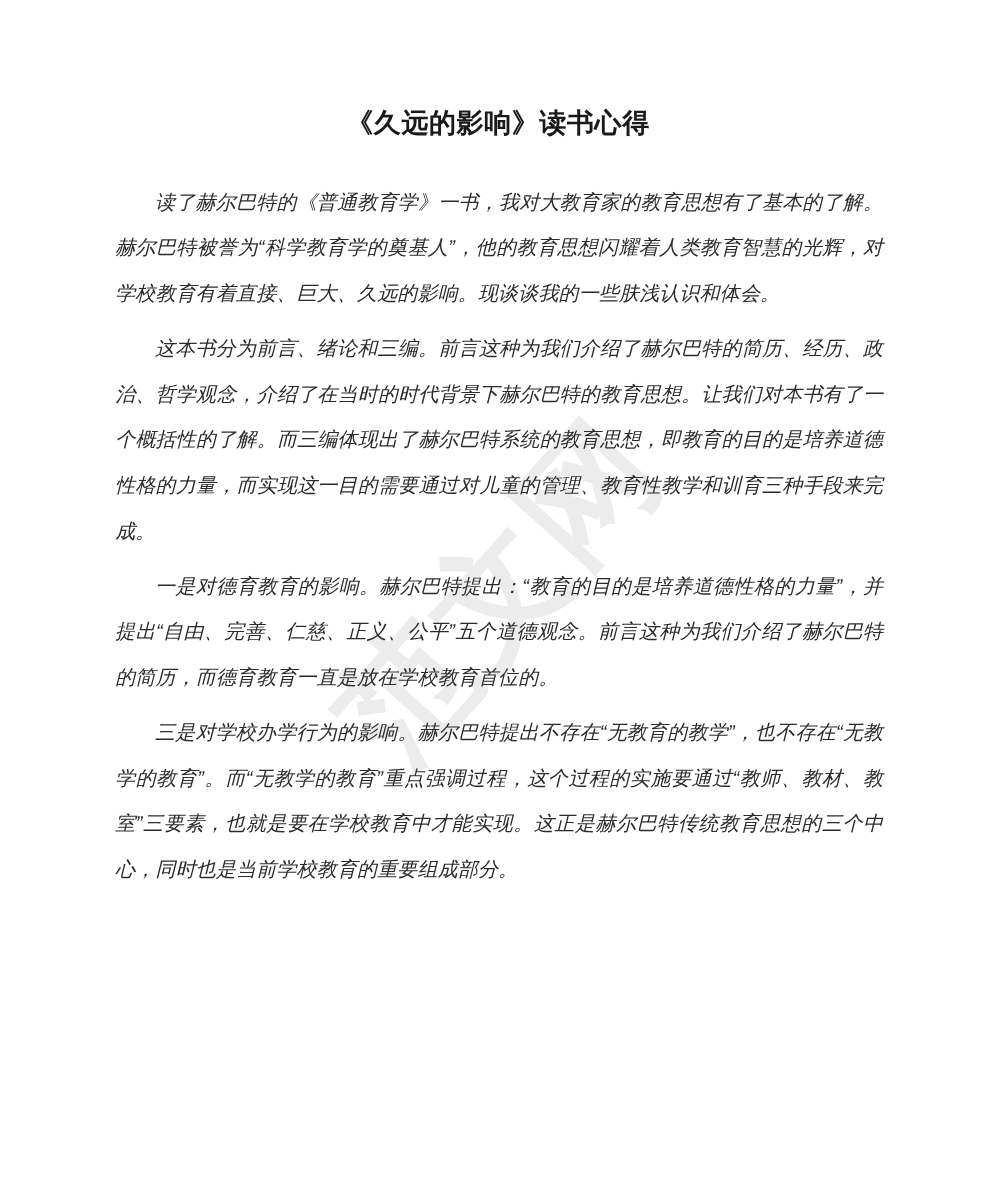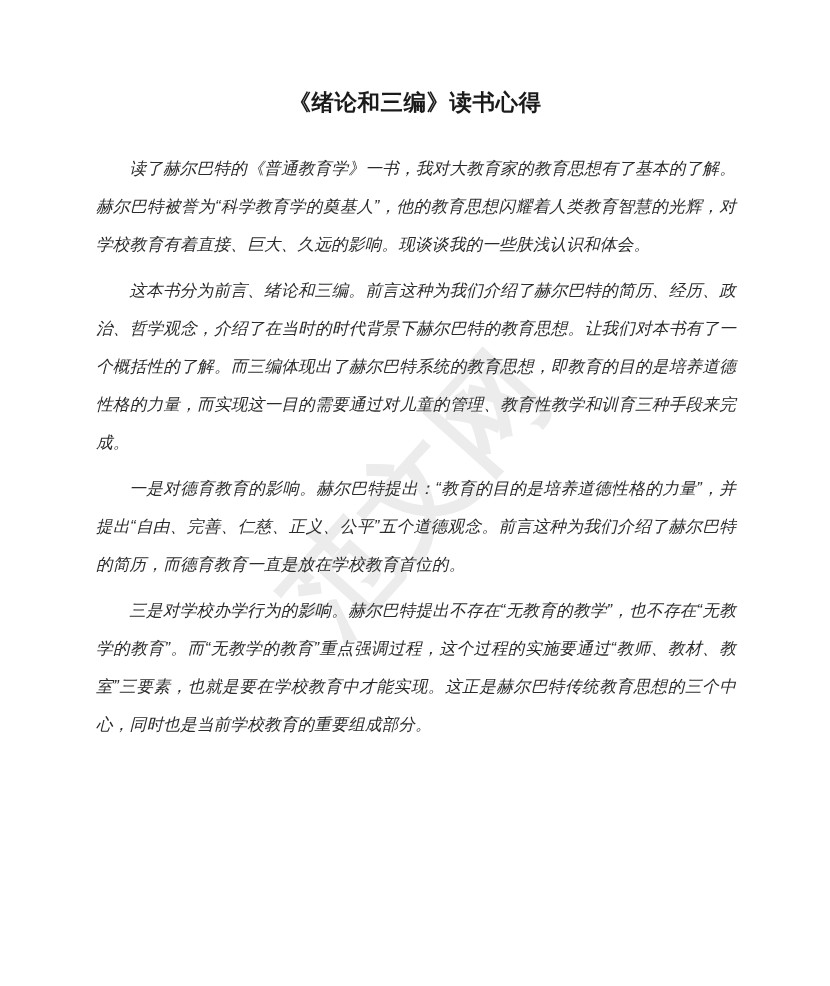--- a/index.html
+++ b/index.html
@@ -100,21 +100,21 @@
 <body>
 
 <div id="page">
 
   <div id="watermark-layer">
     <div class="watermark-text">范文网</div>
   </div>
 
   <div id="doc">
 
-    <div id="doc-title">《绪论和三编》读书心得</div>
+    <div id="doc-title">《久远的影响》读书心得</div>
 
     <div id="body-text">
       <p class="para">读了赫尔巴特的《普通教育学》一书，我对大教育家的教育思想有了基本的了解。赫尔巴特被誉为“科学教育学的奠基人”，他的教育思想闪耀着人类教育智慧的光辉，对学校教育有着直接、巨大、久远的影响。现谈谈我的一些肤浅认识和体会。</p>
       <p class="para">这本书分为前言、绪论和三编。前言这种为我们介绍了赫尔巴特的简历、经历、政治、哲学观念，介绍了在当时的时代背景下赫尔巴特的教育思想。让我们对本书有了一个概括性的了解。而三编体现出了赫尔巴特系统的教育思想，即教育的目的是培养道德性格的力量，而实现这一目的需要通过对儿童的管理、教育性教学和训育三种手段来完成。</p>
       <p class="para">一是对德育教育的影响。赫尔巴特提出：“教育的目的是培养道德性格的力量”，并提出“自由、完善、仁慈、正义、公平”五个道德观念。前言这种为我们介绍了赫尔巴特的简历，而德育教育一直是放在学校教育首位的。</p>
       <p class="para">三是对学校办学行为的影响。赫尔巴特提出不存在“无教育的教学”，也不存在“无教学的教育”。而“无教学的教育”重点强调过程，这个过程的实施要通过“教师、教材、教室”三要素，也就是要在学校教育中才能实现。这正是赫尔巴特传统教育思想的三个中心，同时也是当前学校教育的重要组成部分。</p>
     </div>
 
   </div>
 </div>

